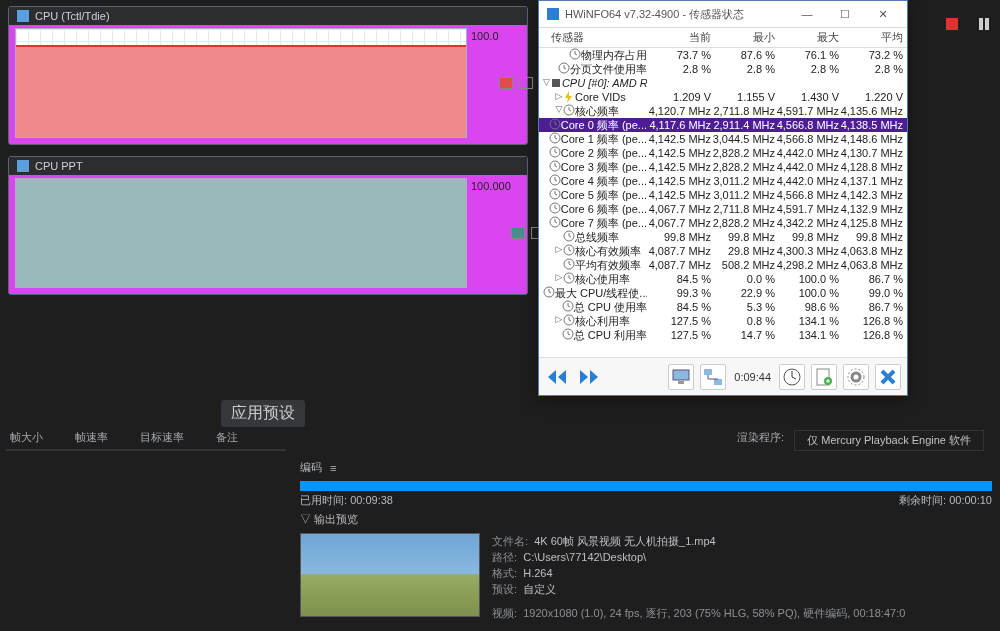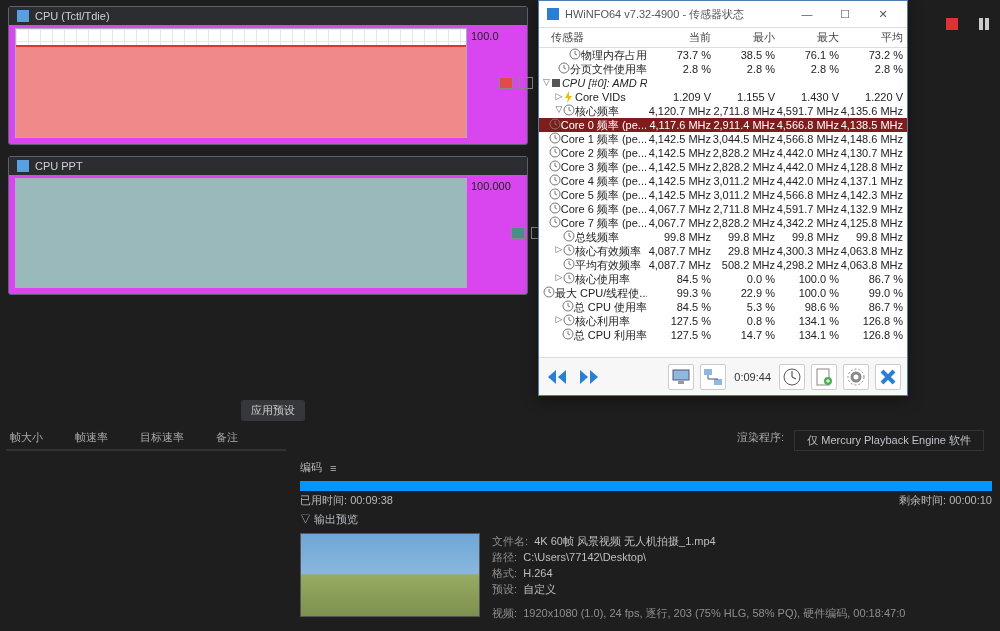--- a/index.html
+++ b/index.html
@@ -25,21 +25,21 @@
 .hw-title{background:#fff;padding:4px 8px;display:flex;align-items:center;gap:6px;border-bottom:1px solid #ddd}
 .hw-title .lbl{flex:1;color:#555}
 .hw-title .winbtn{width:32px;height:18px;display:flex;align-items:center;justify-content:center;color:#555}
 .hw-hdr{display:flex;padding:2px 4px;border-bottom:1px solid #ddd;color:#444}
 .hw-hdr span:nth-child(1){flex:1;padding-left:8px}
 .hw-hdr span:nth-child(n+2){width:64px;text-align:right}
 .hw-body{height:302px;overflow:hidden;font-size:11px}
 .row{display:flex;padding:0 4px;height:14px;align-items:center;color:#222}
 .row .c0{flex:1;display:flex;align-items:flex-start;gap:0;white-space:nowrap;overflow:hidden}
 .row .cn{width:64px;text-align:right}
-.row.sel{background:#7f1d1d;color:#fff}
+.row.sel{background:#4c1d95;color:#fff}
 .tri{display:inline-block;width:8px;text-align:center;color:#666;font-size:9px}
 .ic{width:12px;height:12px;display:inline-block}
 .indent{display:inline-block}
 .hw-foot{position:absolute;bottom:0;left:0;right:0;height:38px;border-top:1px solid #ddd;background:#f7f7f7;display:flex;align-items:center;padding:0 6px;gap:6px}
 .footbtn{width:26px;height:26px;border:1px solid #ccc;background:#fff;border-radius:2px;display:flex;align-items:center;justify-content:center}
 .timer{margin:0 2px;color:#333}
 
 
 .tabs{position:absolute;left:6px;top:426px;display:flex;gap:24px;color:#a7a9ad;font-size:12px;border-bottom:2px solid #333;width:280px}
 .tabs span{padding:4px 4px}
@@ -47,21 +47,21 @@
 .rend .field{border:1px solid #333;padding:2px 12px;color:#bfc2c6}
 .enc{position:absolute;left:300px;top:458px;right:8px;color:#b7babf;font-size:12px}
 .enc .hd{display:flex;gap:8px;align-items:center;padding:2px 0}
 .enc .src{margin-top:6px}
 .enc .bar{height:10px;background:#0096ff;margin-top:4px}
 .enc .stat{display:flex;justify-content:space-between;margin-top:2px}
 .enc .prev{margin-top:6px;display:flex;gap:12px}
 .thumb{width:180px;height:84px;border:1px solid #555;background:linear-gradient(180deg,#6fa6d6 0%,#89b7df 48%,#97ab62 50%,#7e904e 100%)}
 .meta{color:#bdbfc4;line-height:16px;font-size:11px}
 .meta .mut{color:#8d8f93}
-.appset{position:absolute;right:695px;top:400px;background:#35373a;color:#ccc;padding:3px 10px;border-radius:3px;font-size:11px}
+.appset{position:absolute;right:695px;top:400px;background:#35373a;color:#ccc;padding:3px 10px;border-radius:3px;font-size:16px}
 .topright{position:absolute;right:10px;top:18px;display:flex;gap:20px}
 .tric{width:12px;height:12px}
 </style>
 </head>
 <body>
 
 <div class="gp" style="left:8px;top:6px;width:520px">
   <div class="gp-h">
     <svg class="icon">
         <rect width="12" height="12" fill="#5aa0e0"></rect>
@@ -141,21 +141,21 @@
         <div class="c0">
           <span class="indent" style="width: 18px;"></span>
           <span class="tri"></span>
           <span class="ic"><svg width="12" height="12">
               <circle cx="6" cy="6" r="5" fill="none" stroke="#777"></circle>
               <path d="M6 3v3l2 1" stroke="#777" fill="none"></path>
             </svg></span>
           <span>物理内存占用</span>
         </div>
         <div class="cn">73.7 %</div>
-        <div class="cn">38.5 %</div>
+        <div class="cn">87.6 %</div>
         <div class="cn">76.1 %</div>
         <div class="cn">73.2 %</div>
       </div>
       <div class="row">
         <div class="c0">
           <span class="indent" style="width: 18px;"></span>
           <span class="tri"></span>
           <span class="ic"><svg width="12" height="12">
               <circle cx="6" cy="6" r="5" fill="none" stroke="#777"></circle>
               <path d="M6 3v3l2 1" stroke="#777" fill="none"></path>

